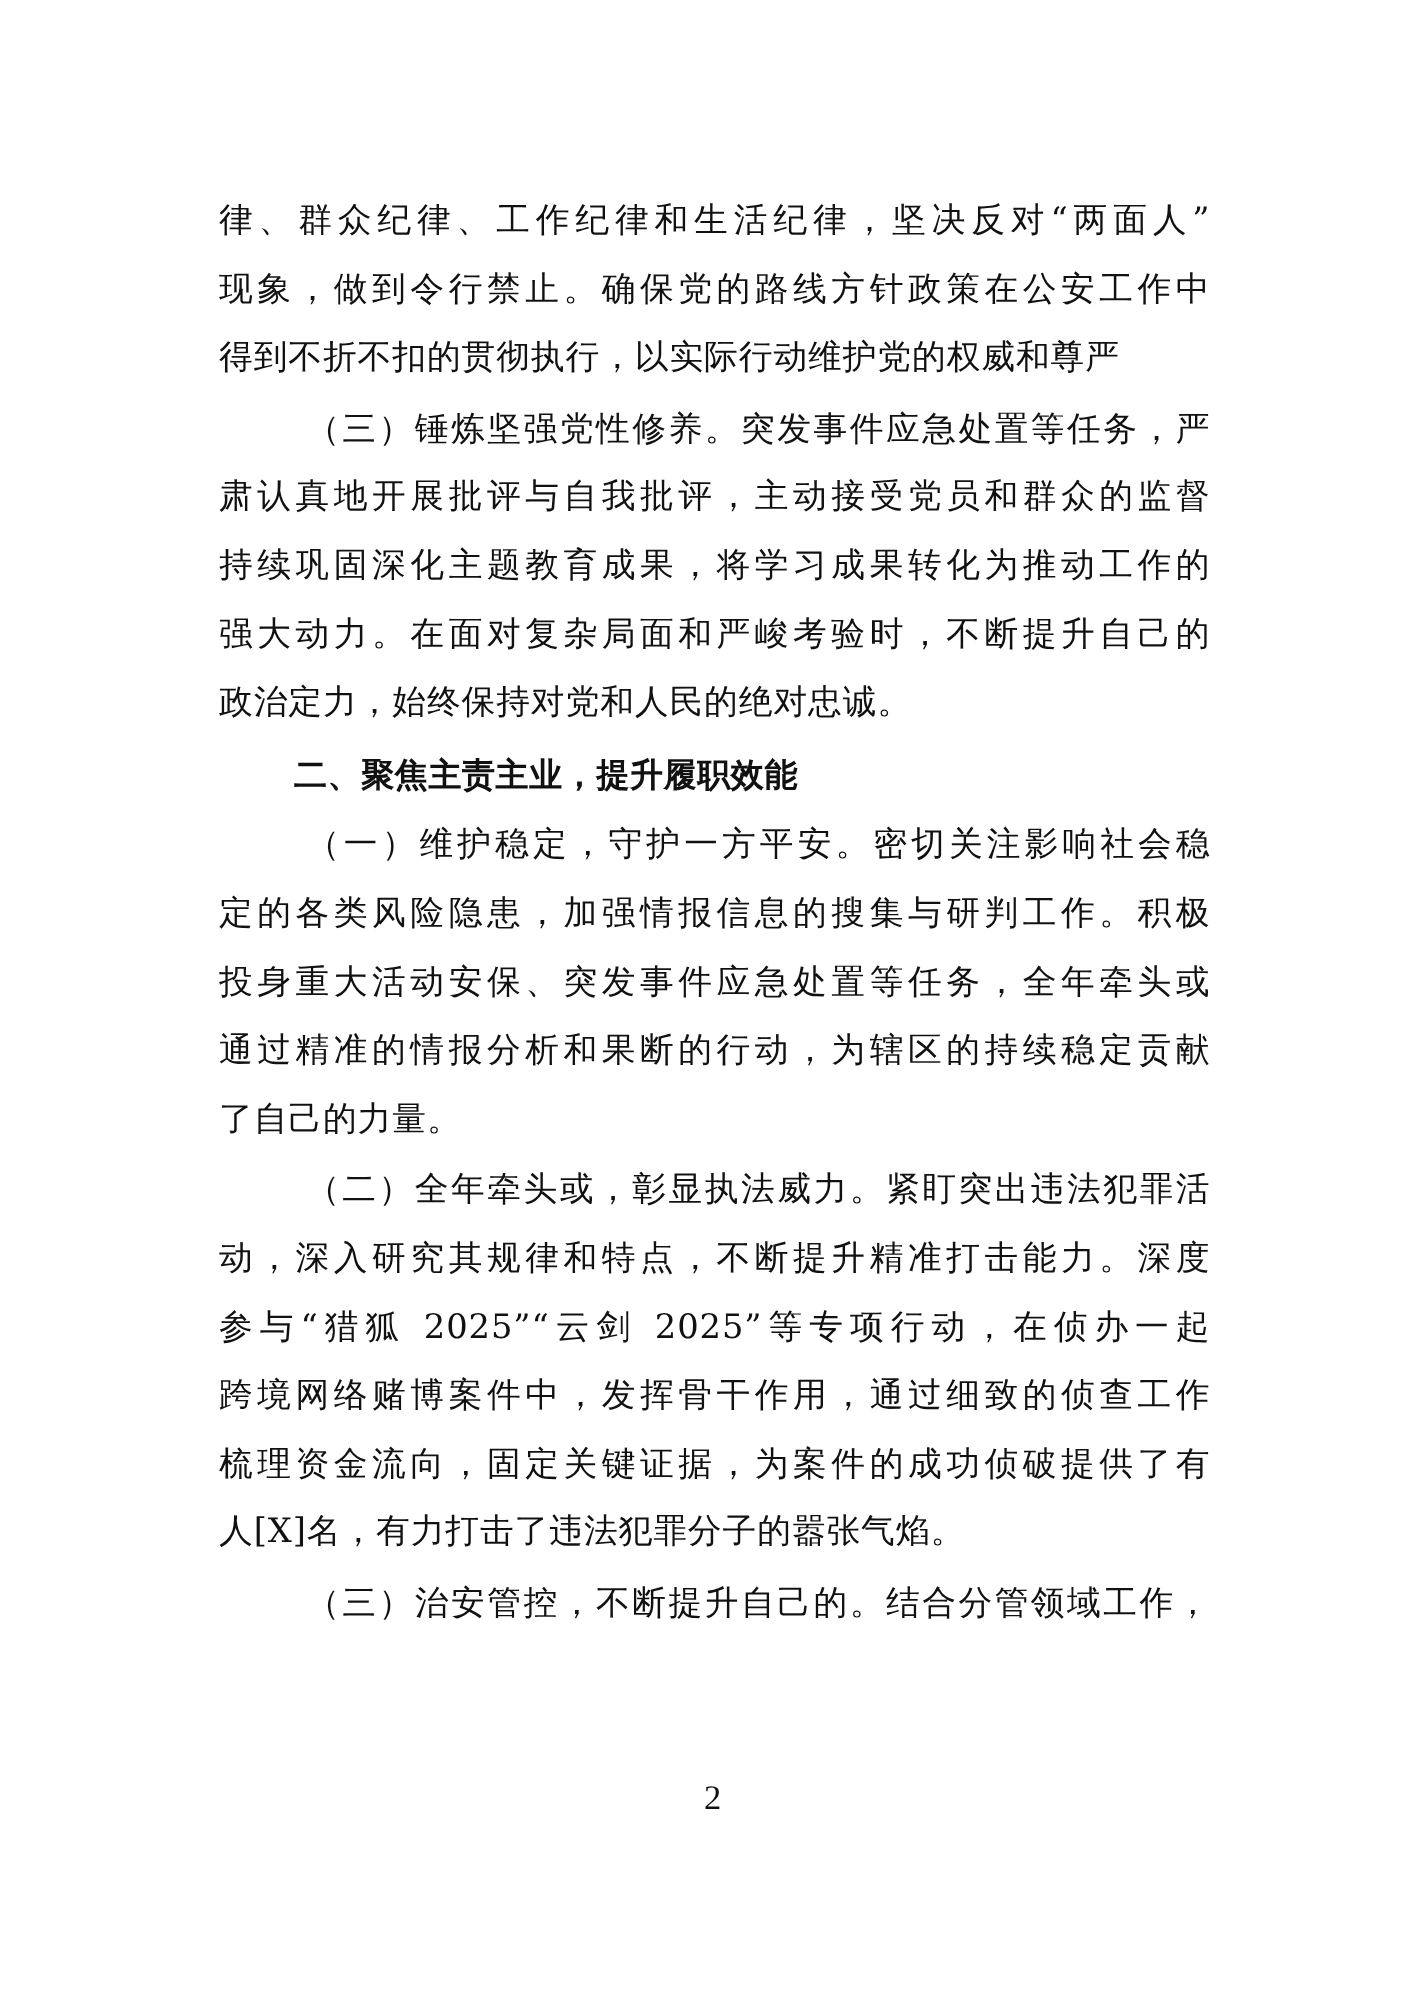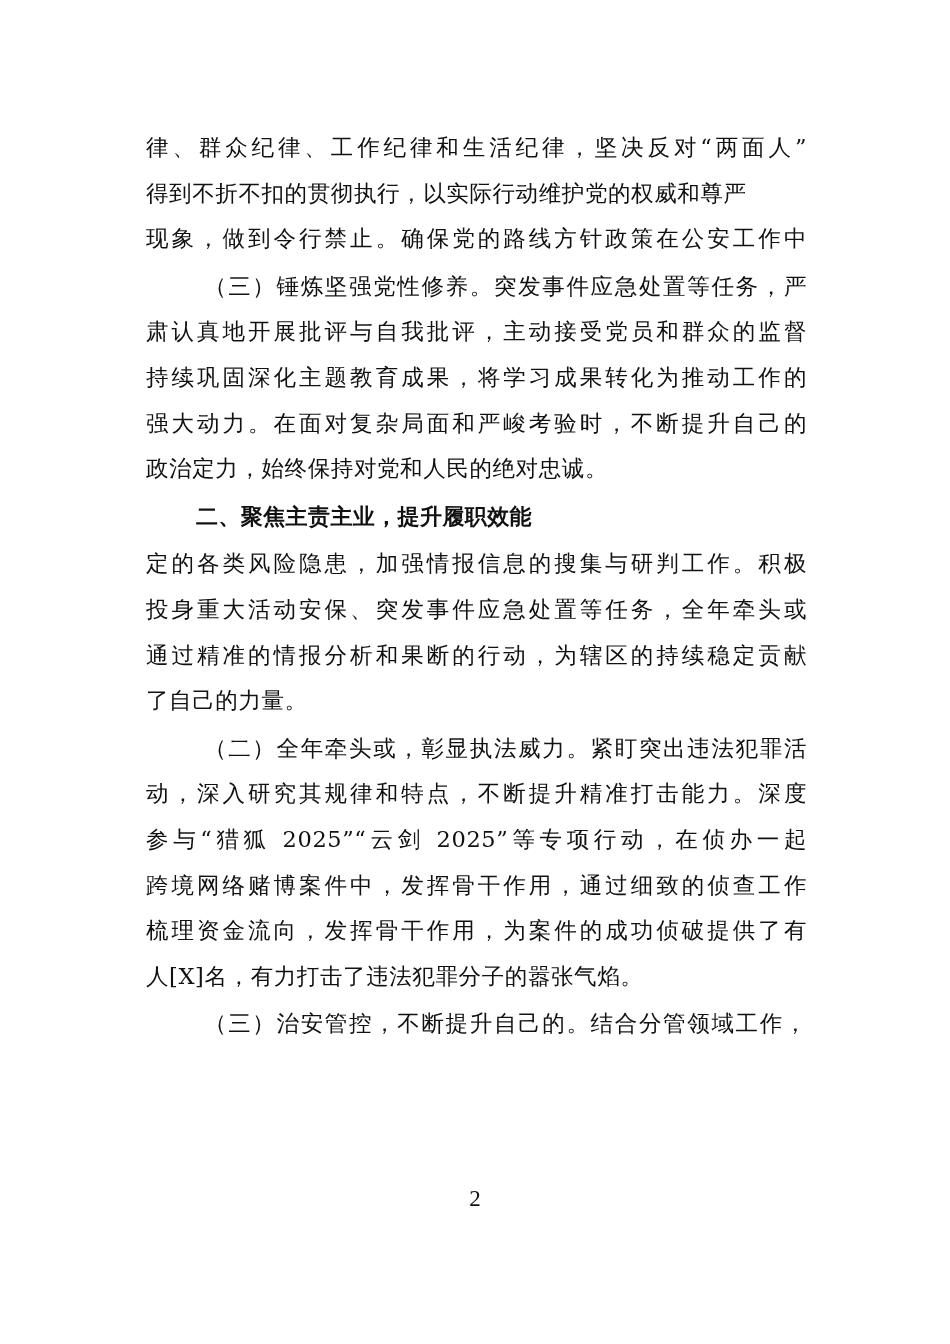--- a/index.html
+++ b/index.html
@@ -68,49 +68,50 @@
   }
 </style>
 </head>
 <body>
 
 <div class="page">
   <div class="body-text">
 
     <div class="para">
       <span class="line">律、群众纪律、工作纪律和生活纪律，坚决反对“两面人”</span>
+      <span class="line">现象，做到令行禁止。确保党的路线方针政策在公安工作中</span>
       <span class="line last">得到不折不扣的贯彻执行，以实际行动维护党的权威和尊严</span>
-      <span class="line">现象，做到令行禁止。确保党的路线方针政策在公安工作中</span>
     </div>
 
     <div class="para">
       <span class="line indent">（三）锤炼坚强党性修养。突发事件应急处置等任务，严</span>
       <span class="line">肃认真地开展批评与自我批评，主动接受党员和群众的监督</span>
       <span class="line">持续巩固深化主题教育成果，将学习成果转化为推动工作的</span>
       <span class="line">强大动力。在面对复杂局面和严峻考验时，不断提升自己的</span>
       <span class="line last">政治定力，始终保持对党和人民的绝对忠诚。</span>
     </div>
 
     <div class="para heading">
       <span class="line">二、聚焦主责主业，提升履职效能</span>
     </div>
 
     <div class="para">
+      <span class="line indent">（一）维护稳定，守护一方平安。密切关注影响社会稳</span>
       <span class="line">定的各类风险隐患，加强情报信息的搜集与研判工作。积极</span>
       <span class="line">投身重大活动安保、突发事件应急处置等任务，全年牵头或</span>
       <span class="line">通过精准的情报分析和果断的行动，为辖区的持续稳定贡献</span>
       <span class="line last">了自己的力量。</span>
     </div>
 
     <div class="para">
       <span class="line indent">（二）全年牵头或，彰显执法威力。紧盯突出违法犯罪活</span>
       <span class="line">动，深入研究其规律和特点，不断提升精准打击能力。深度</span>
       <span class="line">参与“猎狐 2025”“云剑 2025”等专项行动，在侦办一起</span>
       <span class="line">跨境网络赌博案件中，发挥骨干作用，通过细致的侦查工作</span>
-      <span class="line">梳理资金流向，发挥骨干作用，为案件的成功侦破提供了有</span>
+      <span class="line">梳理资金流向，固定关键证据，为案件的成功侦破提供了有</span>
       <span class="line last">人[X]名，有力打击了违法犯罪分子的嚣张气焰。</span>
     </div>
 
     <div class="para">
       <span class="line indent">（三）治安管控，不断提升自己的。结合分管领域工作，</span>
     </div>
 
   </div>
 
   <div class="page-number">2</div>

